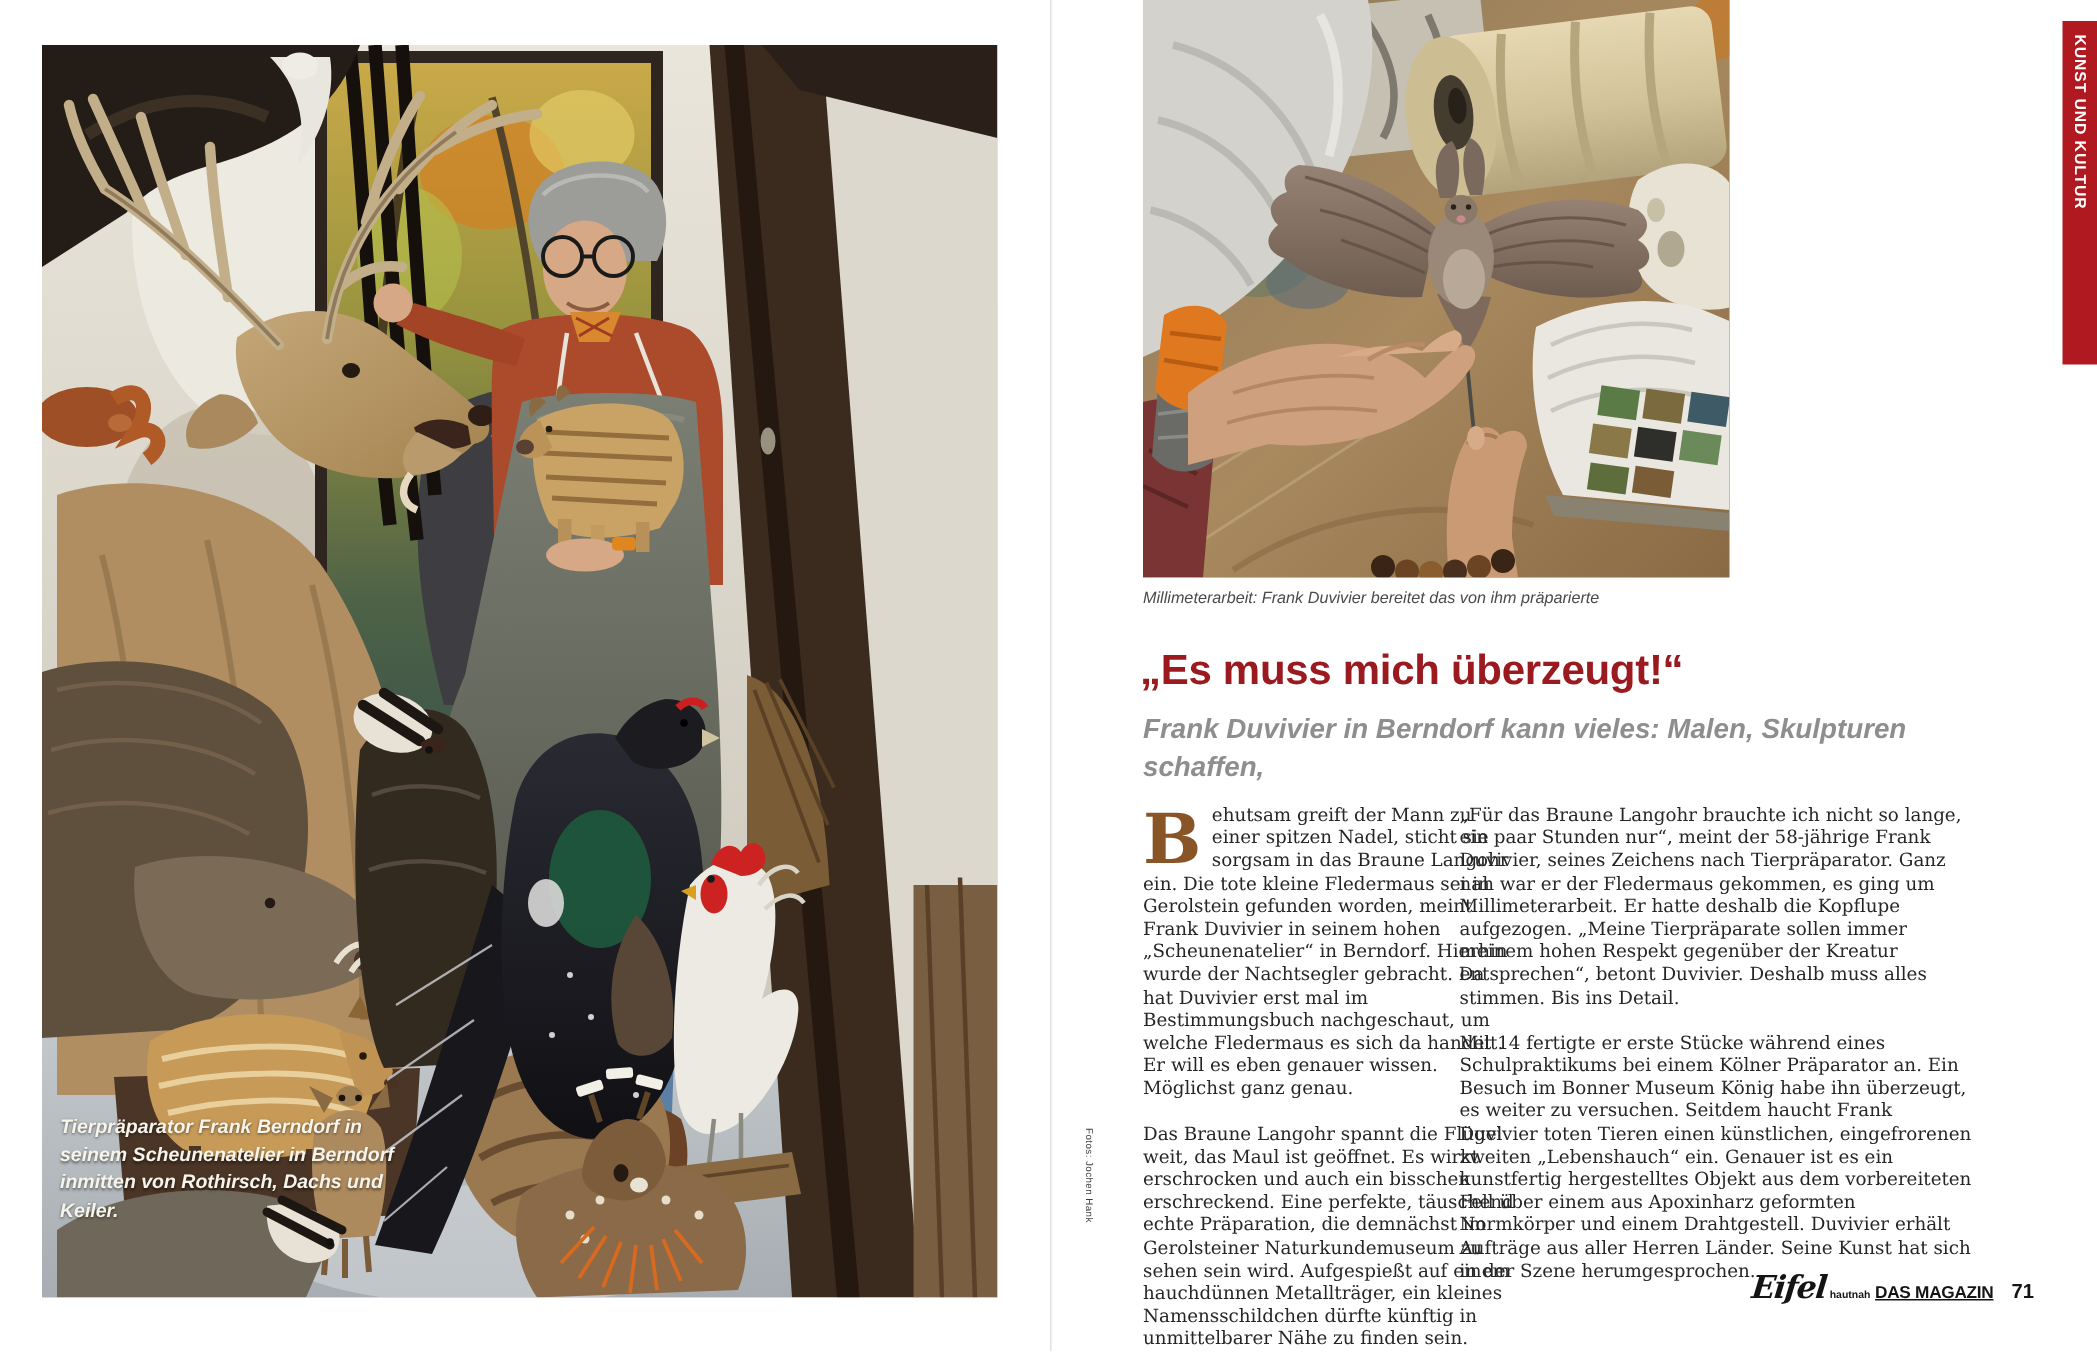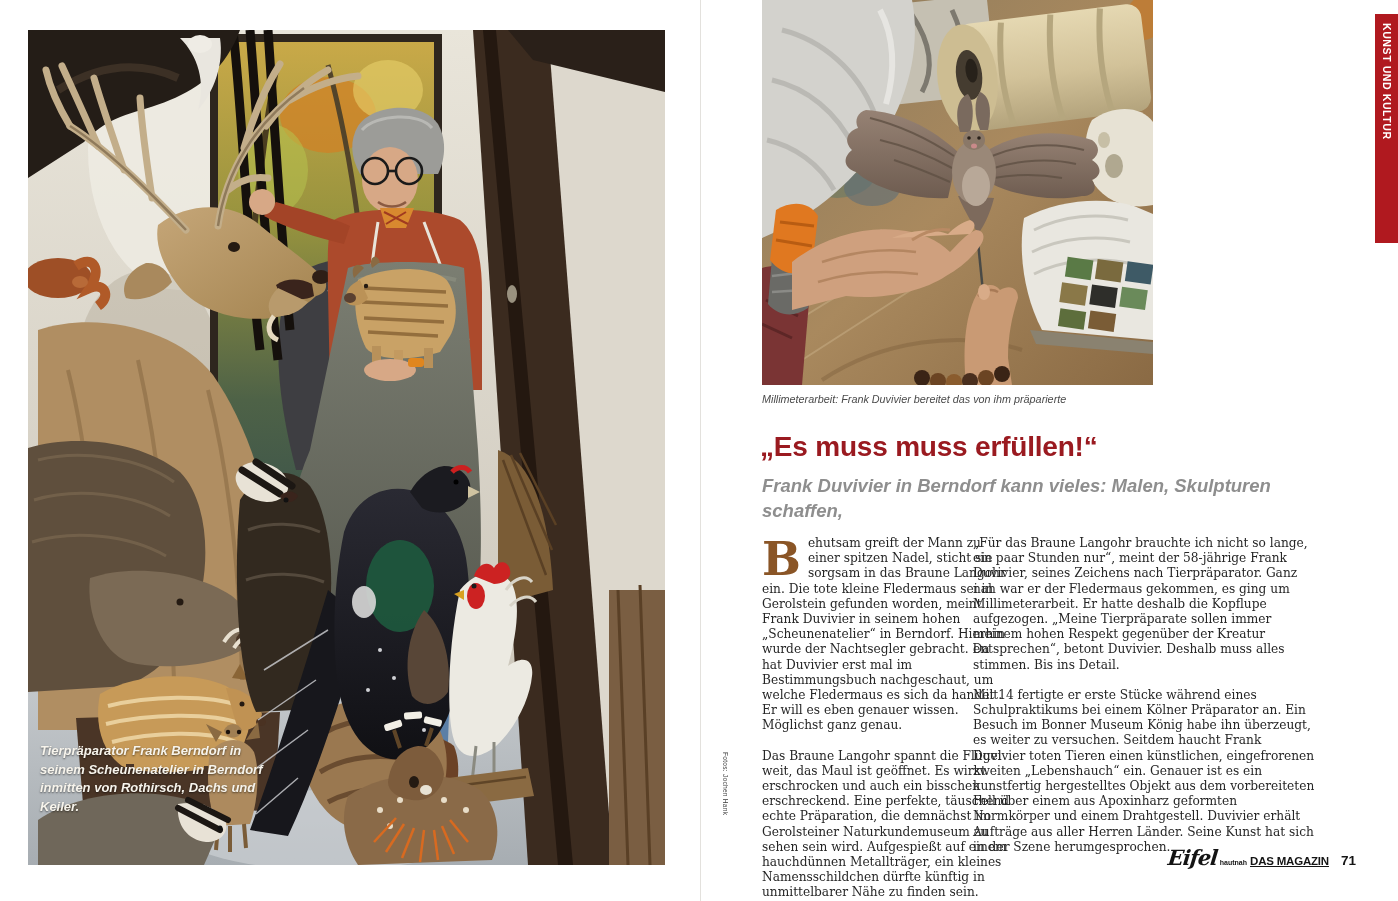--- a/index.html
+++ b/index.html
@@ -410,21 +410,21 @@
 </div>
 
 <div class="abs tab">
   <span>KUNST UND KULTUR</span>
 </div>
 
 <div class="abs photo-caption-right">
   <span>Millimeterarbeit: Frank Duvivier bereitet das von ihm präparierte</span>
 </div>
 
-<h1 class="abs headline" style="margin:0;">„Es muss muss erfüllen!“</h1>
+<h1 class="abs headline" style="margin:0;">„Es muss mich überzeugt!“</h1>
 <div class="abs subhead">
   <span>Frank Duvivier in Berndorf kann vieles: Malen, Skulpturen schaffen,</span>
 </div>
 
 <div class="abs article col1">
   <p><span class="dropcap">B</span><span>ehutsam greift der Mann zu einer spitzen Nadel, sticht sie sorgsam in das Braune Langohr ein. Die tote kleine Fledermaus sei in Gerolstein gefunden worden, meint Frank Duvivier in seinem hohen „Scheunenatelier“ in Berndorf. Hierhin wurde der Nachtsegler gebracht. Da hat Duvivier erst mal im Bestimmungsbuch nachgeschaut, um welche Fledermaus es sich da handelt. Er will es eben genauer wissen. Möglichst ganz genau.</span></p>
   <p>Das Braune Langohr spannt die Flügel weit, das Maul ist geöffnet. Es wirkt erschrocken und auch ein bisschen erschreckend. Eine perfekte, täuschend echte Präparation, die demnächst im Gerolsteiner Naturkundemuseum zu sehen sein wird. Aufgespießt auf einem hauchdünnen Metallträger, ein kleines Namensschildchen dürfte künftig in unmittelbarer Nähe zu finden sein.</p>
 </div>
 <div class="abs article col2">
   <p>„Für das Braune Langohr brauchte ich nicht so lange, ein paar Stunden nur“, meint der 58-jährige Frank Duvivier, seines Zeichens nach Tierpräparator. Ganz nah war er der Fledermaus gekommen, es ging um Millimeterarbeit. Er hatte deshalb die Kopflupe aufgezogen. „Meine Tierpräparate sollen immer meinem hohen Respekt gegenüber der Kreatur entsprechen“, betont Duvivier. Deshalb muss alles stimmen. Bis ins Detail.</p>

